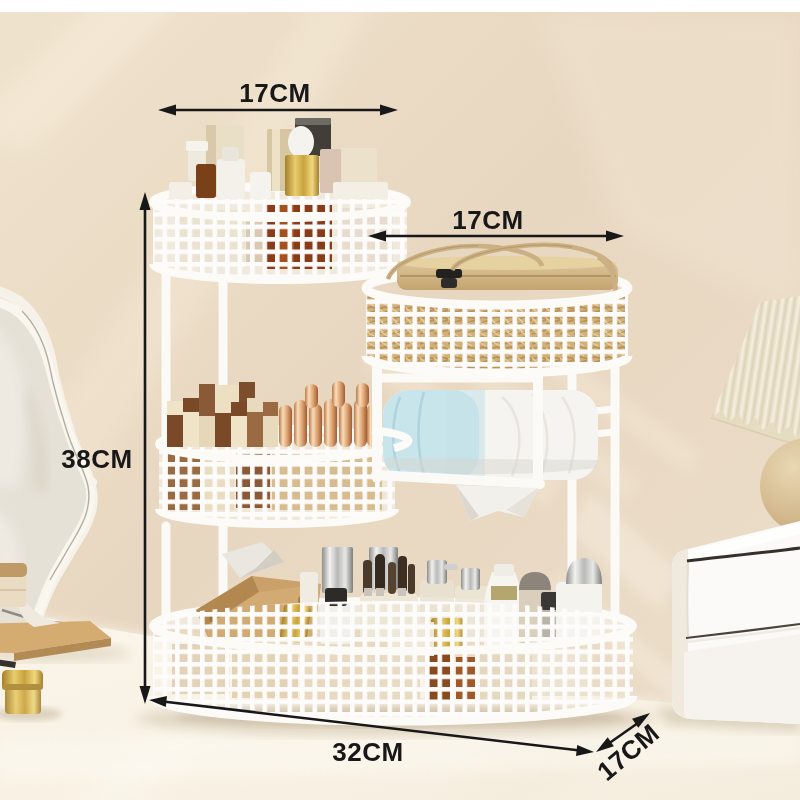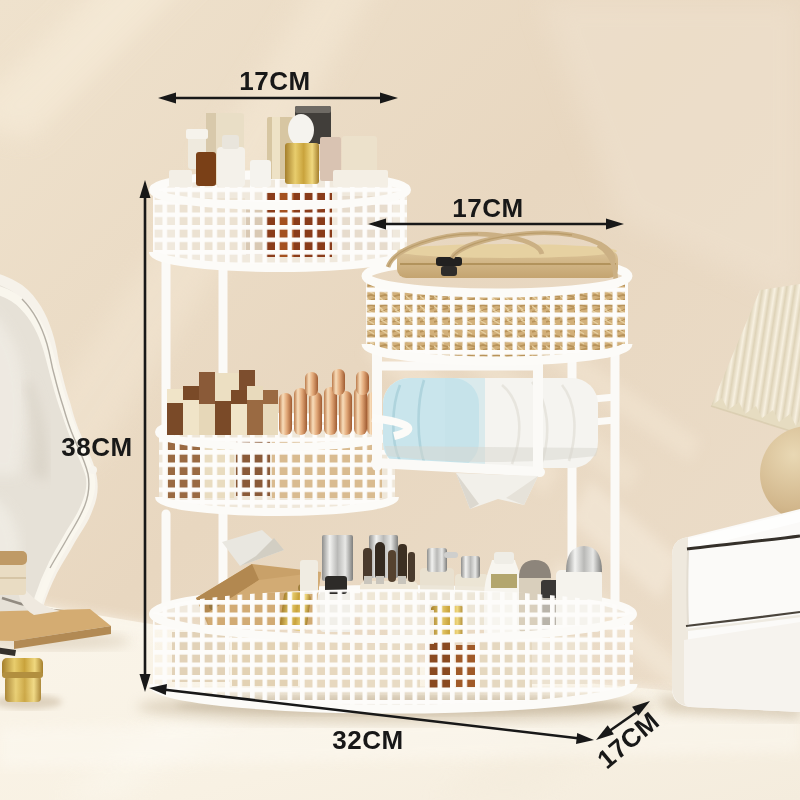--- a/index.html
+++ b/index.html
@@ -1,17 +1,17 @@
 <!DOCTYPE html>
 <html><head>
 <meta charset="utf-8">
 <style>
   html,body{margin:0;padding:0;width:800px;height:800px;overflow:hidden;
     font-family:"Liberation Sans", sans-serif;}
-  #scene{position:relative;width:800px;height:620px;}
+  #scene{position:relative;width:800px;height:620px;margin-top:12px;}
   svg{display:block;}
 </style>
 </head>
 <body>
 <div id="scene">
 <svg width="800" height="800" viewBox="0 0 800 800">
 <defs>
 
   <pattern id="lat" width="12.5" height="12.5" patternUnits="userSpaceOnUse">
     <rect x="0" y="0" width="12.5" height="12.5" fill="none"></rect>

